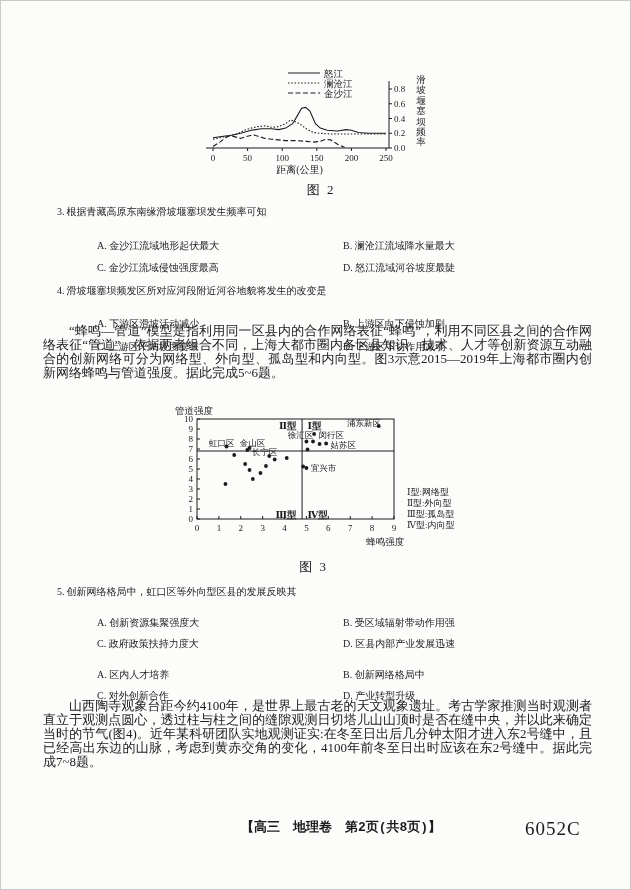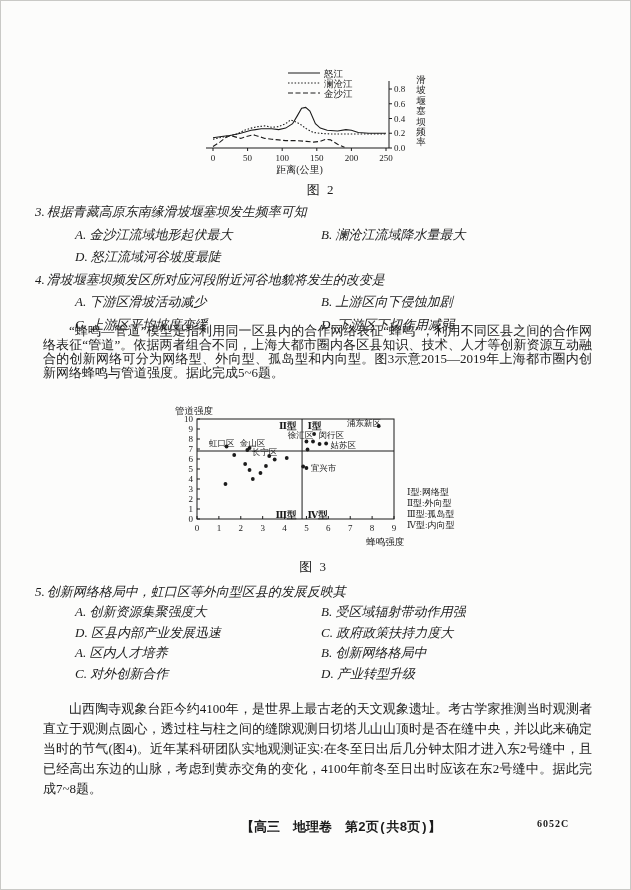--- a/index.html
+++ b/index.html
@@ -5,29 +5,29 @@
   html,body{margin:0;padding:0;background:#ffffff;}
   .page{
     position:relative;width:631px;height:890px;margin:0 auto;
     background:#fcfcfb;border:1px solid #c9c9c6;box-sizing:border-box;
     font-family:"Liberation Serif","DejaVu Serif",serif;
     color:#1b1b1b;overflow:hidden;
   }
   .abs{position:absolute;}
   .fig svg{display:block;}
   .caption{font-size:13px;text-align:center;letter-spacing:2px;}
-  .qblock{left:34px;width:546px;font-size:13px;font-style:italic;}
+  .qblock{left:56px;width:546px;font-size:10px;}
   .q .stem{white-space:nowrap;}
   .qnum{margin-right:2px;}
-  .opts{display:grid;grid-template-columns:246px auto;margin-left:40px;}
+  .opts{display:grid;grid-template-columns:246px auto;margin-left:40px;margin-top:11px;}
   .opts span{white-space:nowrap;}
   .passage{left:42px;width:549px;font-size:13px;text-align:justify;}
   .passage p{margin:0;text-indent:2em;}
   .footer{left:49px;width:582px;top:817px;text-align:center;font-size:13px;font-weight:bold;font-family:Liberation Mono, monospace;}
-  .footer-code{left:536px;top:817px;font-size:10px;font-weight:bold;letter-spacing:1px;}
+  .footer-code{left:524px;top:817px;font-size:19px;font-weight:normal;letter-spacing:1px;}
   text{fill:#1b1b1b;}
 </style>
 </head>
 <body>
 
 <div class="page">
 
   <div class="abs fig" style="left:183px;top:62px;">
     <svg id="fig2svg" width="255" height="122">
         <line x1="22" y1="85" x2="205" y2="85" stroke="#1b1b1b" stroke-width="1"></line>
@@ -74,20 +74,21 @@
       </svg>
   </div>
   <div class="abs caption" style="left:200px;top:180px;width:240px;">图 2</div>
 
   <div class="abs qblock" style="top:200px;line-height:22.6px;">
     <div class="q">
       <div class="stem"><span class="qnum">3.</span><span>根据青藏高原东南缘滑坡堰塞坝发生频率可知</span></div>
       <div class="opts">
         <span>A. 金沙江流域地形起伏最大</span>
         <span>B. 澜沧江流域降水量最大</span>
+        <span>C. 金沙江流域侵蚀强度最高</span>
         <span>D. 怒江流域河谷坡度最陡</span>
       </div>
     </div>
     <div class="q">
       <div class="stem"><span class="qnum">4.</span><span>滑坡堰塞坝频发区所对应河段附近河谷地貌将发生的改变是</span></div>
       <div class="opts">
         <span>A. 下游区滑坡活动减少</span>
         <span>B. 上游区向下侵蚀加剧</span>
         <span>C. 上游区平均坡度变缓</span>
         <span>D. 下游区下切作用减弱</span>
@@ -189,34 +190,34 @@
       </svg>
   </div>
   <div class="abs caption" style="left:190px;top:557px;width:245px;">图 3</div>
 
   <div class="abs qblock" style="top:581px;line-height:20.4px;">
     <div class="q">
       <div class="stem"><span class="qnum">5.</span><span>创新网络格局中，虹口区等外向型区县的发展反映其</span></div>
       <div class="opts">
         <span>A. 创新资源集聚强度大</span>
         <span>B. 受区域辐射带动作用强</span>
+        <span>C. 政府政策扶持力度大</span>
         <span>D. 区县内部产业发展迅速</span>
-        <span>C. 政府政策扶持力度大</span>
       </div>
     </div>
     <div class="q">
       <div class="opts">
         <span>A. 区内人才培养</span>
         <span>B. 创新网络格局中</span>
         <span>C. 对外创新合作</span>
         <span>D. 产业转型升级</span>
       </div>
     </div>
   </div>
 
-  <div class="abs passage" style="top:698px;line-height:20px;">
+  <div class="abs passage" style="top:698px;line-height:14px;">
     <p>山西陶寺观象台距今约4100年，是世界上最古老的天文观象遗址。考古学家推测当时观测者直立于观测点圆心，透过柱与柱之间的缝隙观测日切塔儿山山顶时是否在缝中央，并以此来确定当时的节气(图4)。近年某科研团队实地观测证实:在冬至日出后几分钟太阳才进入东2号缝中，且已经高出东边的山脉，考虑到黄赤交角的变化，4100年前冬至日出时应该在东2号缝中。据此完成7~8题。</p>
   </div>
 
   <div class="abs footer">【高三　地理卷　第2页(共8页)】</div>
   <div class="abs footer-code">6052C</div>
 
 </div>
 
 </body></html>

